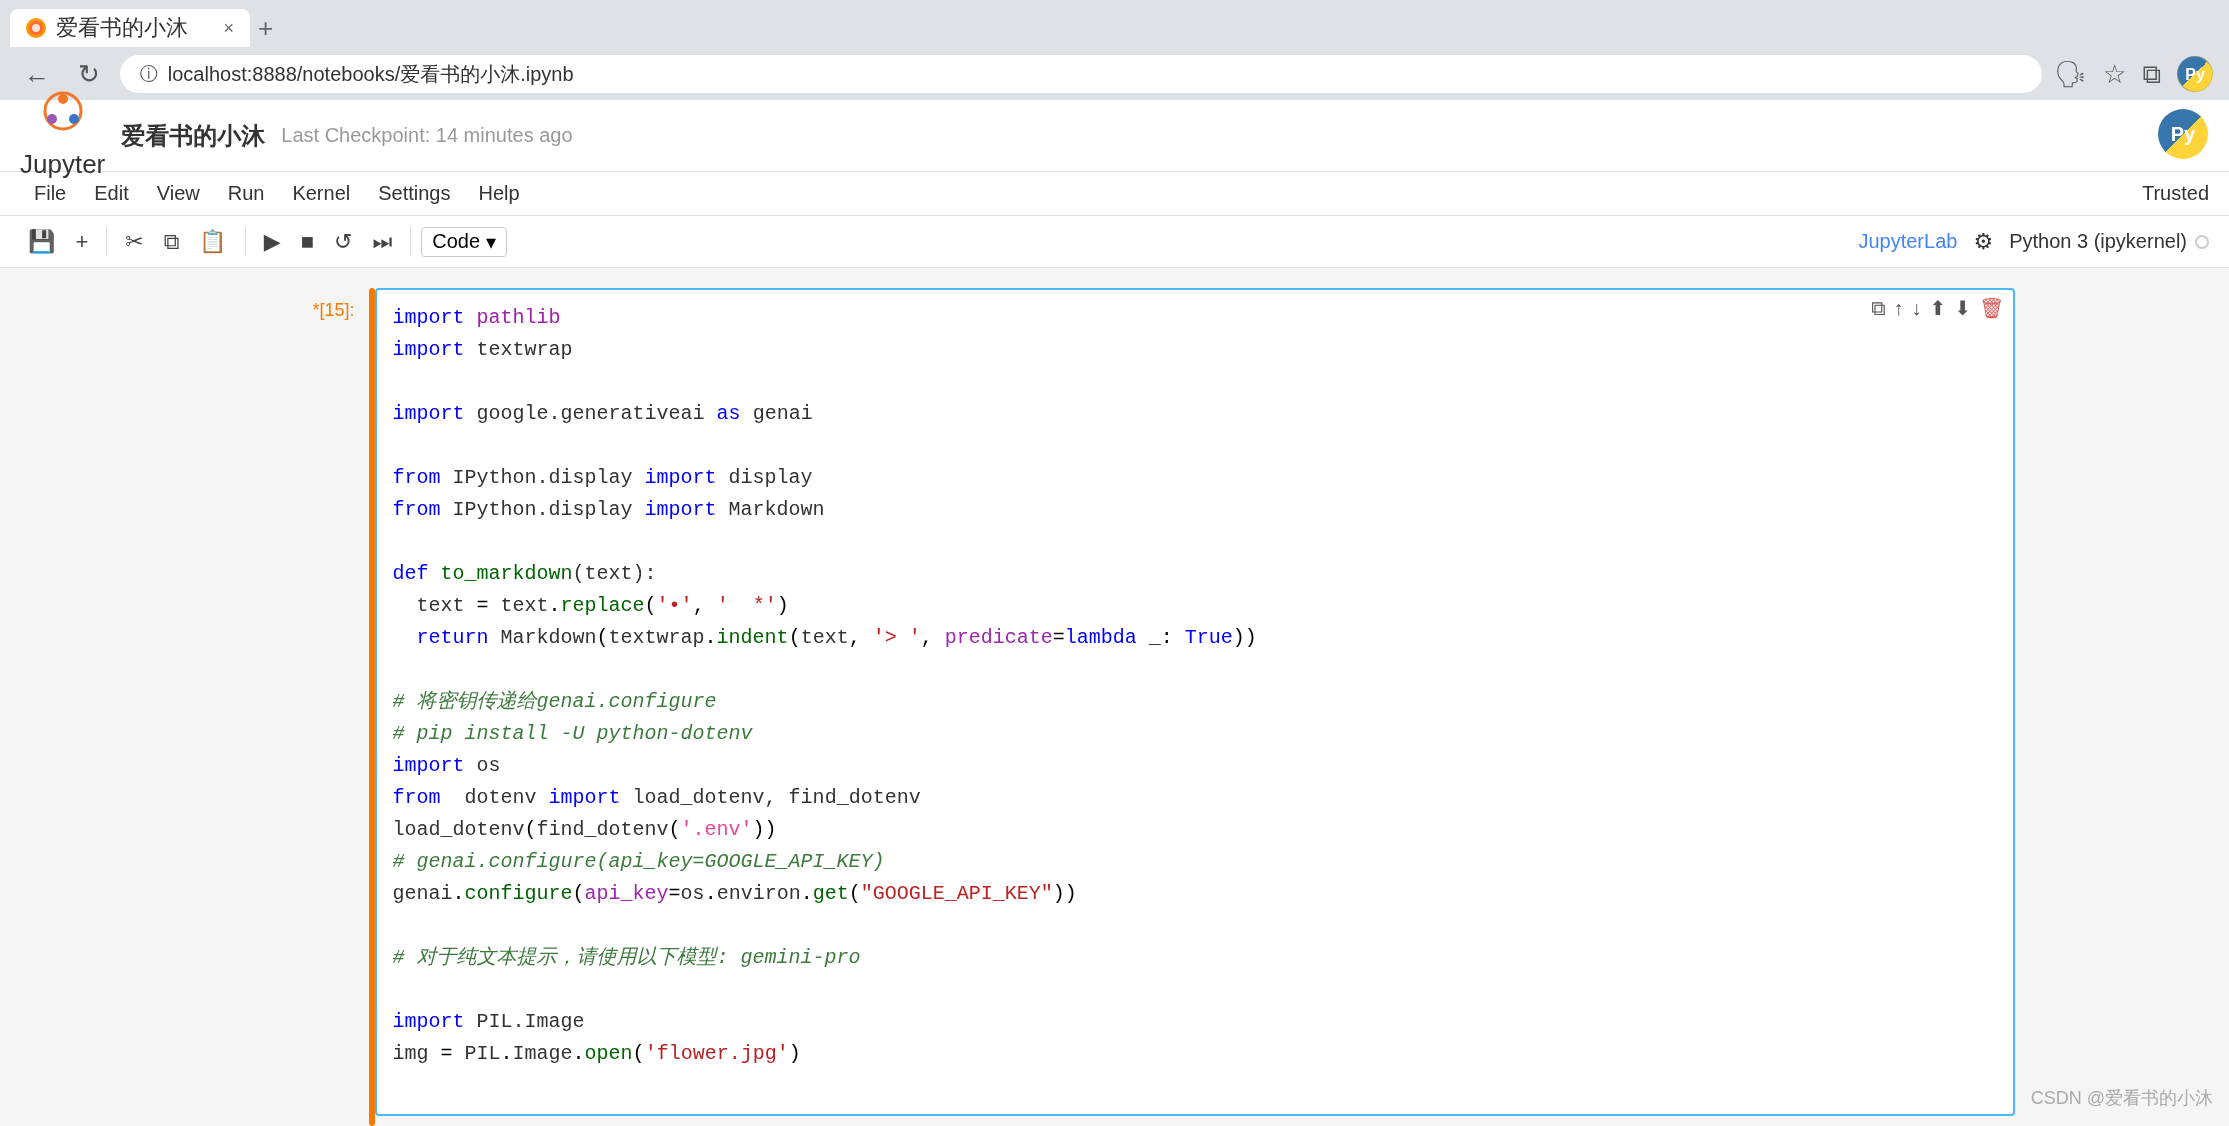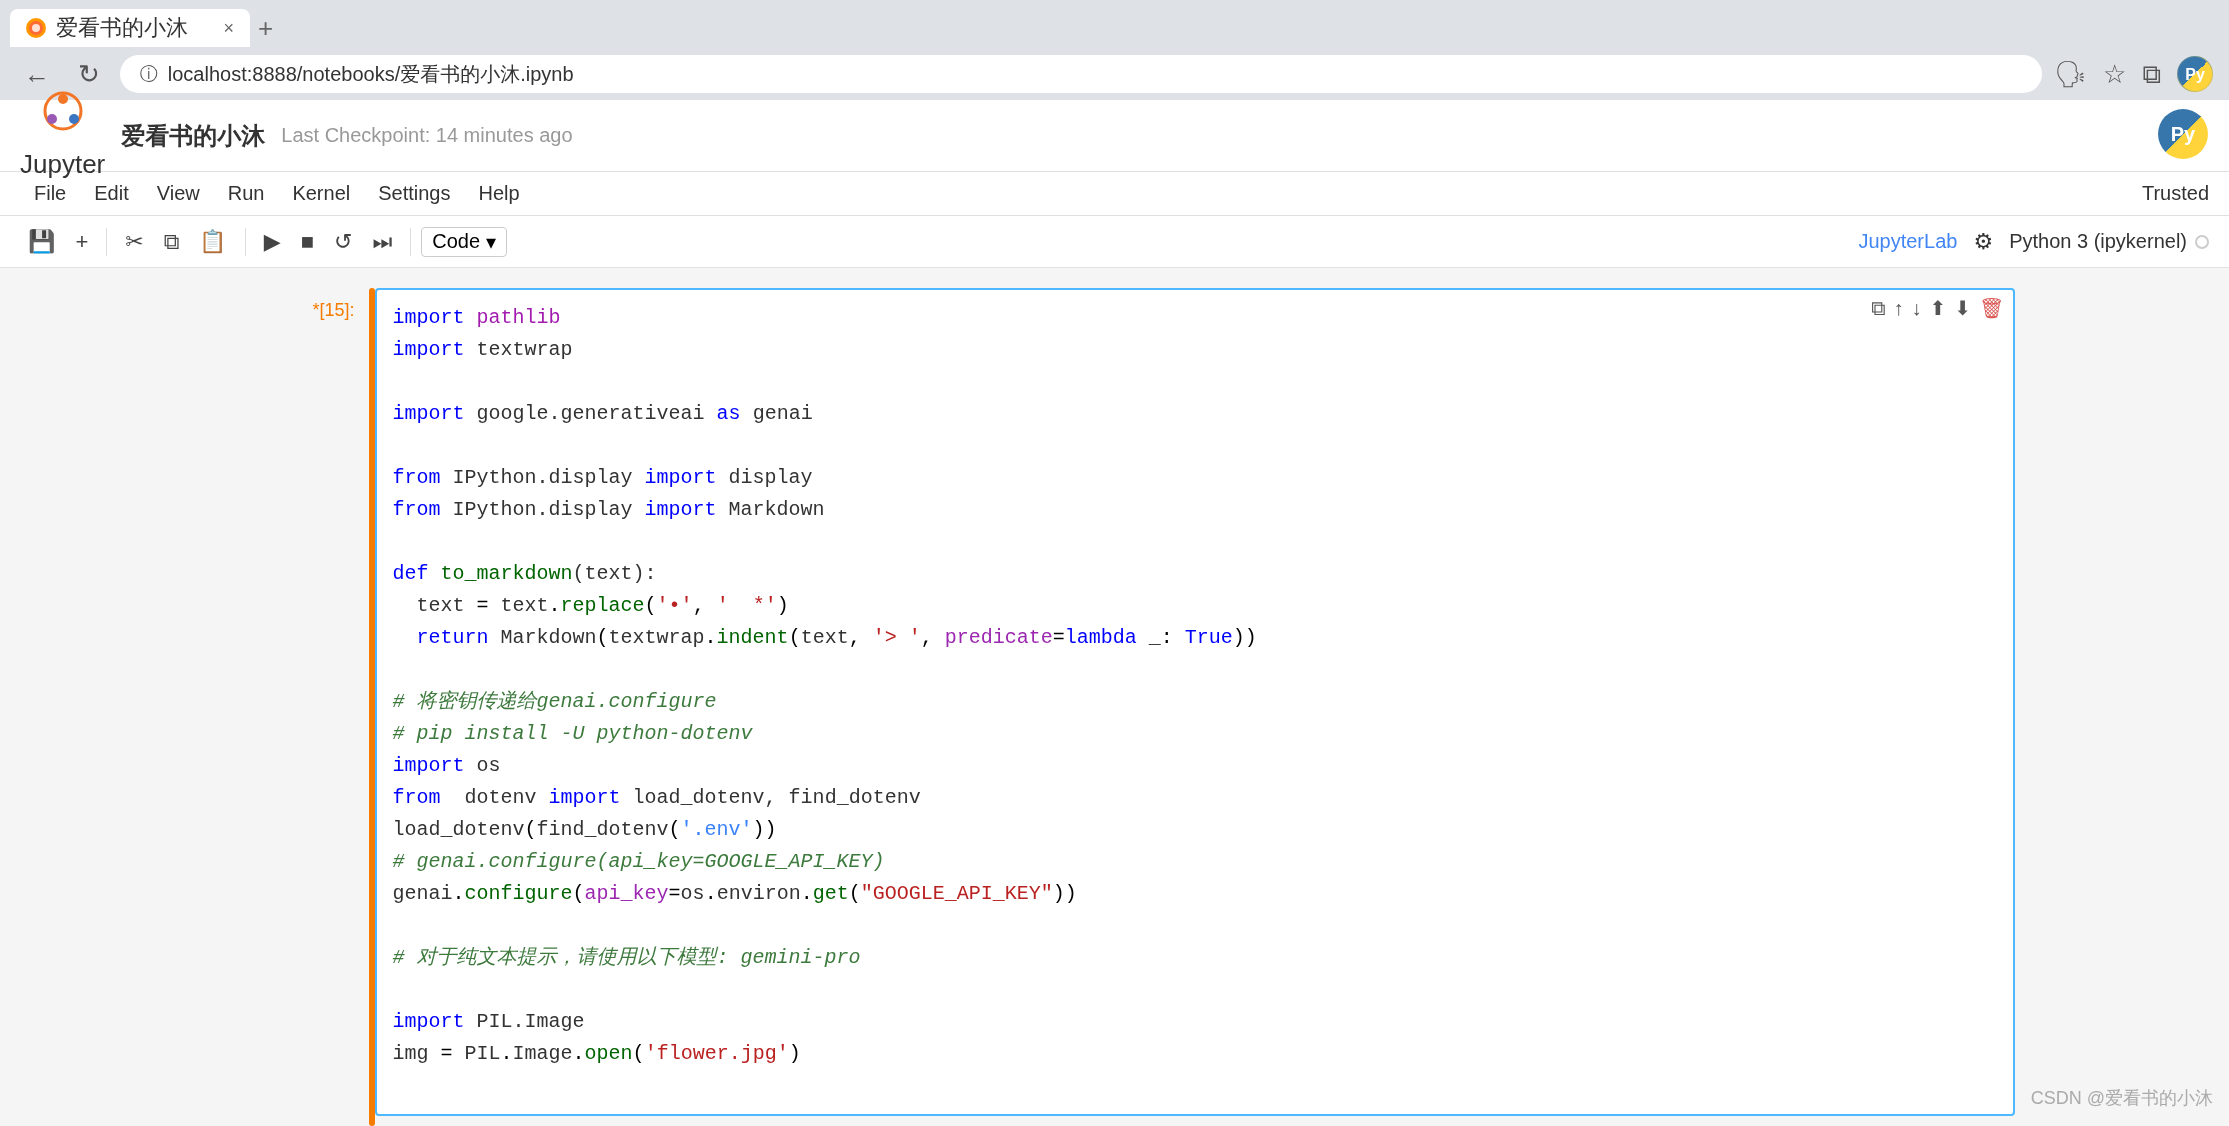--- a/index.html
+++ b/index.html
@@ -195,21 +195,21 @@
         <span class="code-line"><span style="color:#0000ff;">from</span> <span style="color:#333;">IPython.display</span> <span style="color:#0000ff;">import</span> <span style="color:#333;">Markdown</span></span>
         <span class="code-line">&nbsp;</span>
         <span class="code-line"><span style="color:#0000ff;">def</span> <span style="color:#006400;">to_markdown</span><span style="color:#333;">(text):</span></span>
         <span class="code-line">  <span style="color:#333;">text</span> = <span style="color:#333;">text</span>.<span style="color:#006400;">replace</span>(<span style="color:#ba2121;">'•'</span>, <span style="color:#ba2121;">'  *'</span>)</span>
         <span class="code-line">  <span style="color:#0000ff;">return</span> <span style="color:#333;">Markdown</span>(<span style="color:#333;">textwrap</span>.<span style="color:#006400;">indent</span>(<span style="color:#333;">text</span>, <span style="color:#ba2121;">'&gt; '</span>, <span style="color:#9c27b0;">predicate</span>=<span style="color:#0000ff;">lambda</span> <span style="color:#333;">_</span>: <span style="color:#0000ff;">True</span>))</span>
         <span class="code-line">&nbsp;</span>
         <span class="code-line"><span style="color:#3d7a3d; font-style:italic;"># 将密钥传递给genai.configure</span></span>
         <span class="code-line"><span style="color:#3d7a3d; font-style:italic;"># pip install -U python-dotenv</span></span>
         <span class="code-line"><span style="color:#0000ff;">import</span> <span style="color:#333;">os</span></span>
         <span class="code-line"><span style="color:#0000ff;">from</span> <span style="color:#333;margin-left:12px;">dotenv</span> <span style="color:#0000ff;">import</span> <span style="color:#333;">load_dotenv, find_dotenv</span></span>
-        <span class="code-line"><span style="color:#333;">load_dotenv</span>(<span style="color:#333;">find_dotenv</span>(<span style="color:#3b82f6;text-align:right;">'.env'</span>))</span>
+        <span class="code-line"><span style="color:#333;">load_dotenv</span>(<span style="color:#333;">find_dotenv</span>(<span style="color:#ec4899;text-align:right;">'.env'</span>))</span>
         <span class="code-line"><span style="color:#3d7a3d; font-style:italic;"># genai.configure(api_key=GOOGLE_API_KEY)</span></span>
         <span class="code-line"><span style="color:#333;">genai</span>.<span style="color:#006400;">configure</span>(<span style="color:#9c27b0;">api_key</span>=<span style="color:#333;">os</span>.<span style="color:#333;">environ</span>.<span style="color:#006400;">get</span>(<span style="color:#ba2121;">"GOOGLE_API_KEY"</span>))</span>
         <span class="code-line">&nbsp;</span>
         <span class="code-line"><span style="color:#3d7a3d; font-style:italic;"># 对于纯文本提示，请使用以下模型: gemini-pro</span></span>
         <span class="code-line">&nbsp;</span>
         <span class="code-line"><span style="color:#0000ff;">import</span> <span style="color:#333;">PIL.Image</span></span>
         <span class="code-line"><span style="color:#333;">img</span> = <span style="color:#333;">PIL</span>.<span style="color:#333;">Image</span>.<span style="color:#006400;">open</span>(<span style="color:#ba2121;">'flower.jpg'</span>)</span>
         <span class="code-line">&nbsp;</span>
 
       </div>

